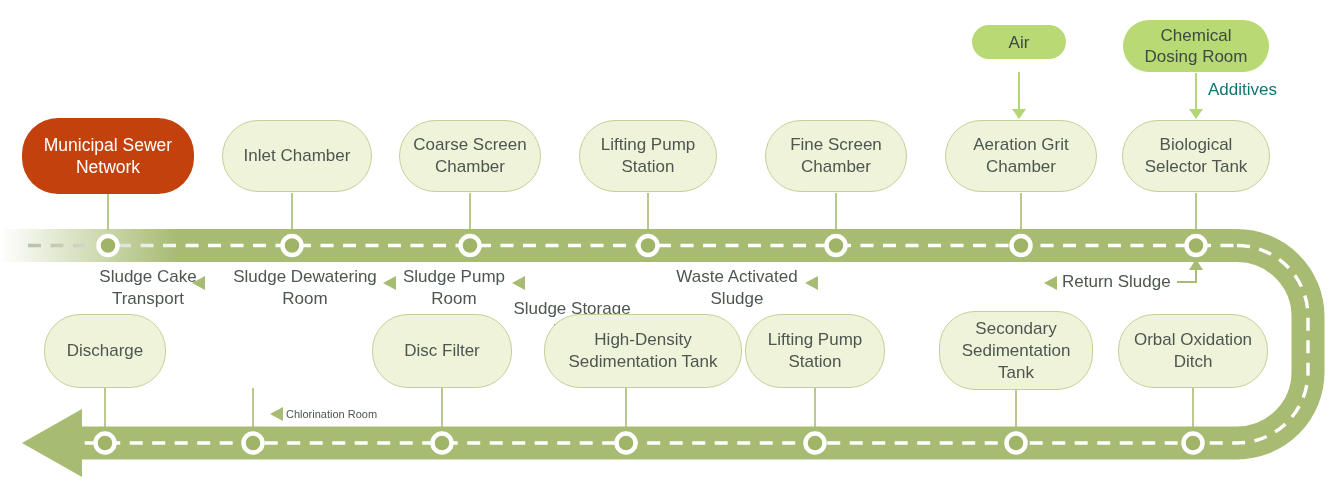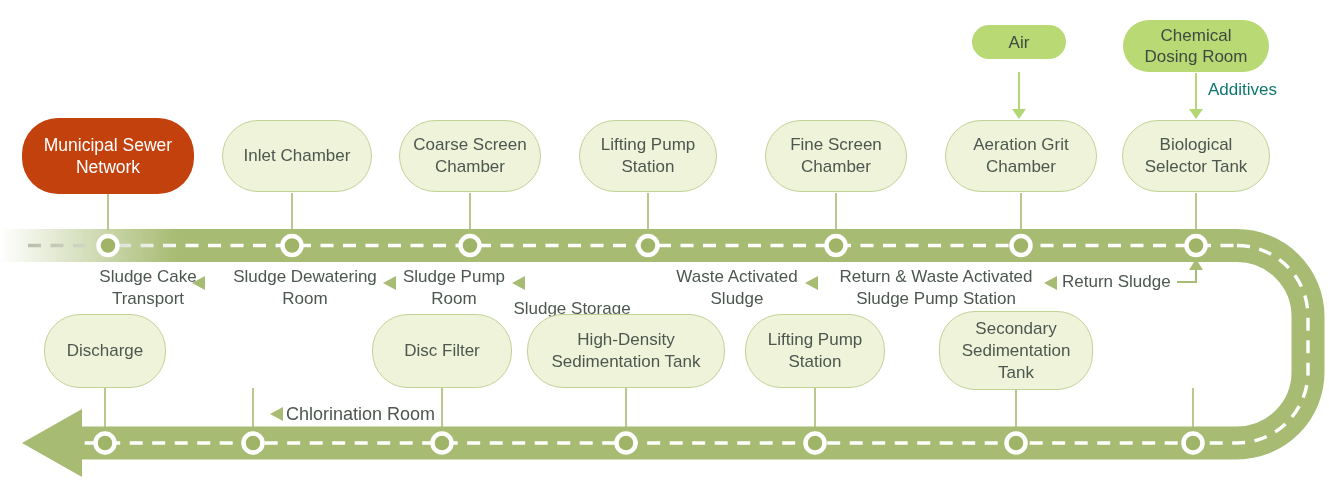--- a/index.html
+++ b/index.html
@@ -31,21 +31,21 @@
     border-top:7px solid transparent;border-bottom:7px solid transparent;
     border-right:13px solid #a7bb72;
   }
   .annot{position:absolute;color:#0f766e;font-size:17px;line-height:22px;z-index:2;white-space:nowrap;}
   .chl{position:absolute;left:270px;top:403px;display:flex;align-items:center;z-index:2;}
   .chl .tri2{
     width:0;height:0;margin-right:3px;
     border-top:7px solid transparent;border-bottom:7px solid transparent;
     border-right:13px solid #a7bb72;
   }
-  .chl .txt{color:#4d574f;font-size:18px;line-height:22px;white-space:nowrap;}
+  .chl .txt{color:#4d574f;font-size:11px;line-height:22px;white-space:nowrap;}
 </style>
 </head>
 <body>
 
 <div id="stage">
 
   <svg id="flow-svg" width="1329" height="502" viewBox="0 0 1329 502">
     <defs>
       <linearGradient id="fadeGrad" gradientUnits="userSpaceOnUse" x1="0" y1="0" x2="178" y2="0">
         <stop offset="0" stop-color="#ffffff" stop-opacity="1"></stop>
@@ -151,38 +151,40 @@
 
   <div class="mid" style="left:136px;width:105px;margin-left:12px;">Sludge Cake Transport</div>
   <div class="tri" style="left:192px;"></div>
   <div class="mid" style="left:305px;width:150px;">Sludge Dewatering Room</div>
   <div class="tri" style="left:383px;"></div>
   <div class="mid" style="left:454px;width:110px;">Sludge Pump Room</div>
   <div class="tri" style="left:512px;"></div>
   <div class="mid" style="left:572px;width:120px;margin-top:32px;">Sludge Storage Tank</div>
   <div class="mid" style="left:737px;width:130px;">Waste Activated Sludge</div>
   <div class="tri" style="left:805px;"></div>
-  <div class="mid" style="left:936px;width:212px;">Return &amp; Waste Activated Sludge Pump Station</div>
   <div class="tri" style="left:1044px;"></div>
   <div class="mid single" style="left:1062px;top:271px;">Return Sludge</div>
 
   <div class="node" style="left:44px;top:314px;width:122px;height:74px;">
     <span class="inner">Discharge</span>
   </div>
   <div class="node" style="left:372px;top:314px;width:140px;height:74px;">
     <span class="inner">Disc Filter</span>
   </div>
-  <div class="node" style="left:527px;top:314px;width:198px;height:74px;">
+  <div class="node" style="left:544px;top:314px;width:198px;height:74px;">
     <span class="inner" style="width:170px;">High-Density Sedimentation Tank</span>
   </div>
   <div class="node" style="left:745px;top:314px;width:140px;height:74px;">
     <span class="inner" style="width:105px;">Lifting Pump Station</span>
   </div>
   <div class="node" style="left:939px;top:311px;width:154px;height:79px;">
     <span class="inner" style="width:120px;">Secondary Sedimentation Tank</span>
+  </div>
+  <div class="node" style="left:1118px;top:314px;width:150px;height:74px;">
+    <span class="inner" style="width:125px;">Orbal Oxidation Ditch</span>
   </div>
 
   <div class="chl">
     <span class="tri2"></span>
     <span class="txt">Chlorination Room</span>
   </div>
 
 </div>
 
 </body></html>

